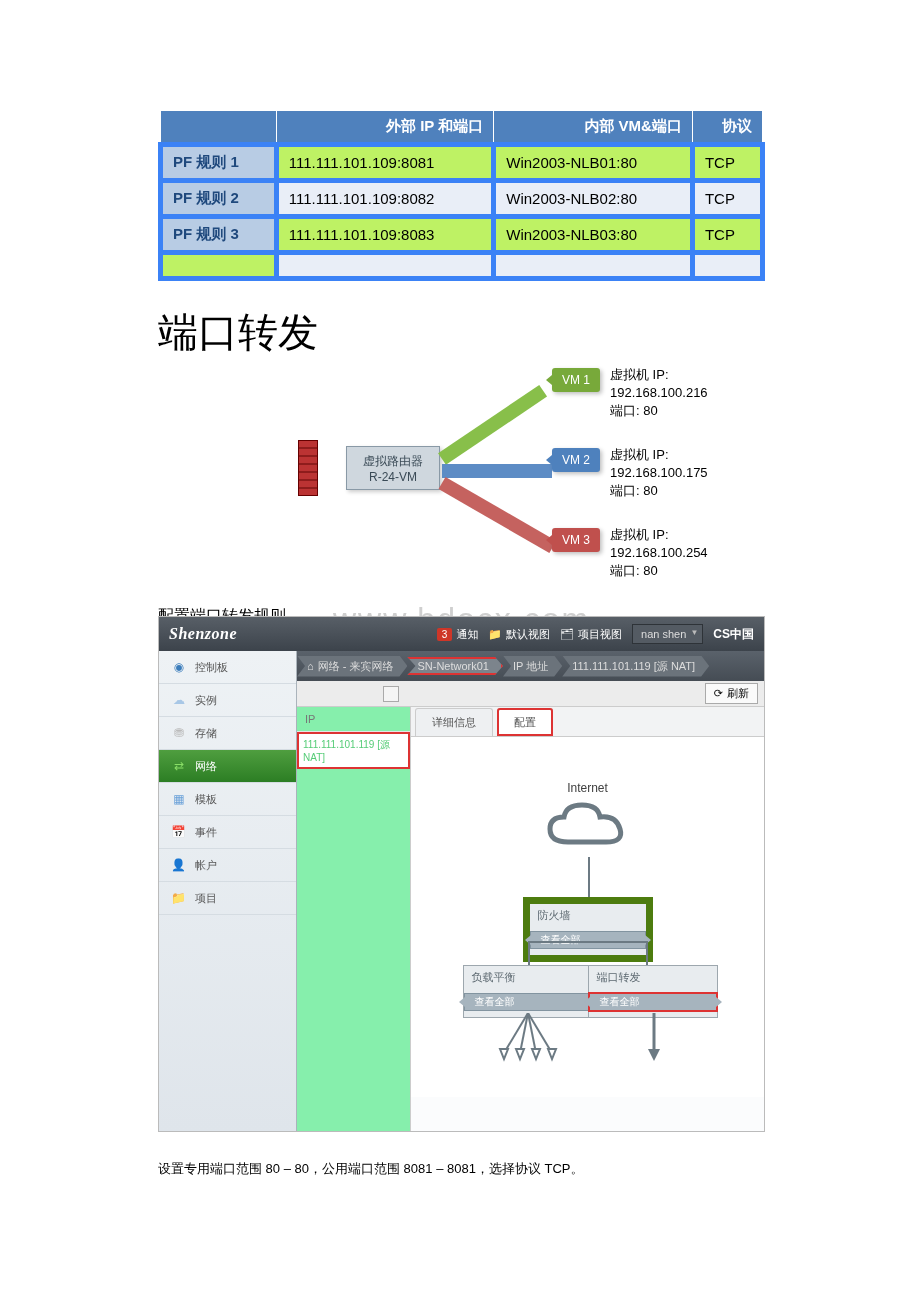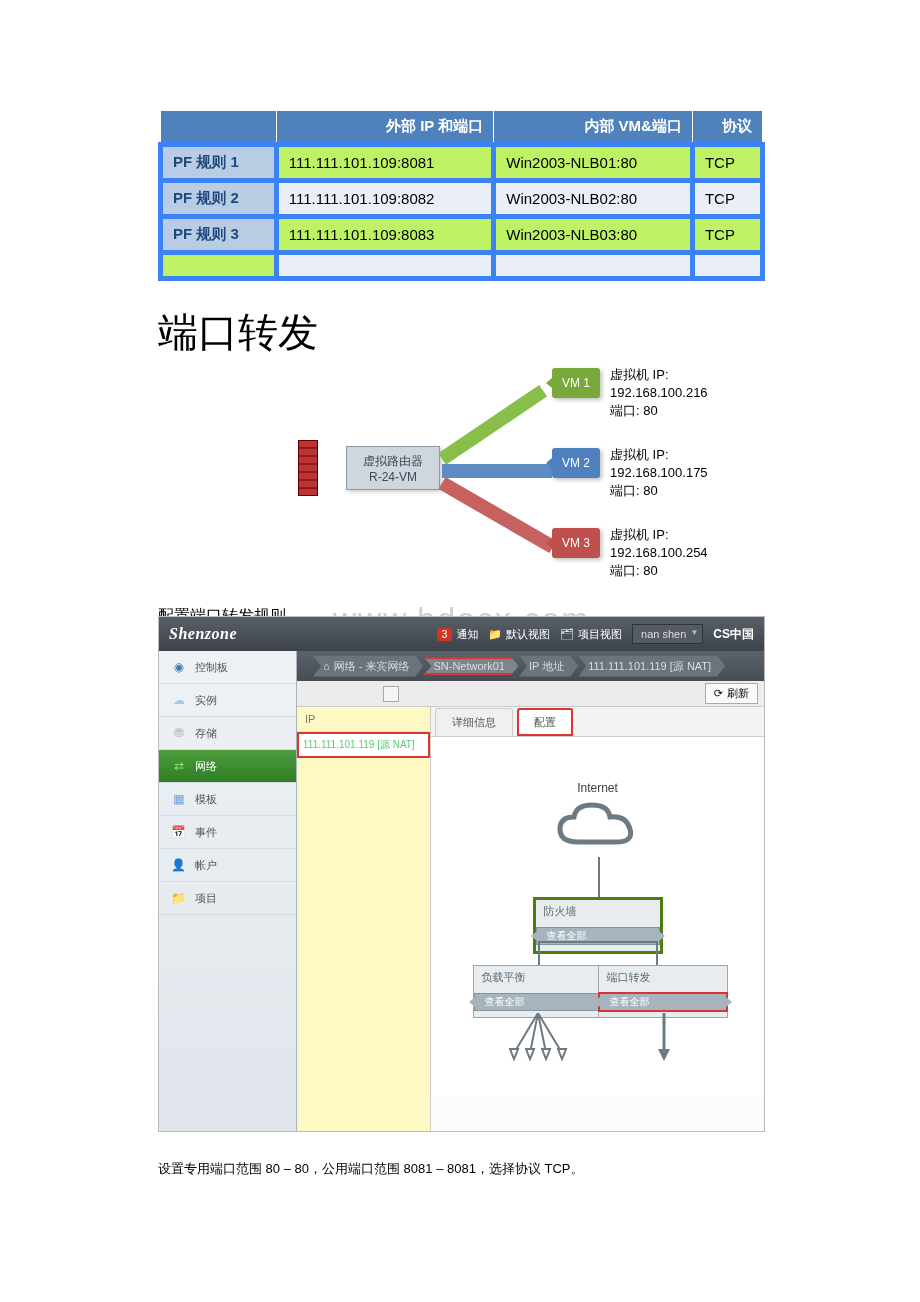--- a/index.html
+++ b/index.html
@@ -23,21 +23,21 @@
     
     .pf-diag { position: relative; height: 220px; width: 600px; margin-bottom: 18px; }
     .pf-src { position: absolute; left: 0; top: 0; font-size: 14px; line-height: 1.5; }
     .fw-box { position: absolute; left: 140px; top: 72px; width: 20px; height: 56px;
               background: repeating-linear-gradient(#b33 0 6px,#8e1c1c 6px 8px);
               border:1px solid #600; }
     .router-box { position: absolute; left: 188px; top: 78px; width: 94px; height: 44px;
                   background: #cfd7de; border:1px solid #8999a6; color: #3a4a56;
                   font-size: 12px; display:flex; flex-direction:column; align-items:center; justify-content:center;
                   border-radius:0; box-shadow: 2px 2px 4px rgba(0,0,0,.2); }
-    .vm-box { position: absolute; width: 48px; height: 30px; border-radius:3px;
+    .vm-box { position: absolute; width: 48px; height: 24px; border-radius:3px;
               color:#fff; font-size:12px; display:flex; align-items:center; justify-content:center;
               box-shadow: 2px 2px 4px rgba(0,0,0,.25); }
     .vm1 { left: 394px; top: 0;  background:#78a93a; }
     .vm2 { left: 394px; top: 80px; background:#4e81bd; }
     .vm3 { left: 394px; top: 160px; background:#c0504d; }
     .vm1::after,.vm2::after,.vm3::after{content:'';position:absolute;left:-6px;top:50%;transform:translateY(-50%);border-top:5px solid transparent;border-bottom:5px solid transparent;}
     .vm1::after{border-right:6px solid #78a93a;}
     .vm2::after{border-right:6px solid #4e81bd;}
     .vm3::after{border-right:6px solid #c0504d;}
     .arm { position:absolute; height: 14px; transform-origin: left center; }
@@ -64,47 +64,47 @@
     .user-sel::after{ content:'▼'; position:absolute; right:4px; font-size:8px; color:#bbb;}
     .brand { font-weight:bold; font-size: 12px; }
 
     .body-row { display:flex; }
     .sidebar { width: 138px; background: linear-gradient(#eef2f5,#dfe5eb); border-right:1px solid #aab3bb; min-height: 480px;}
     .sb-item { display:flex; align-items:center; gap:8px; padding: 8px 12px; color:#555; border-bottom:1px solid #d5dce2;}
     .sb-item.active { background: linear-gradient(#4f9e3f,#2c7e24); color:#fff;}
     .sb-ico { width:16px; height:16px; display:inline-flex; align-items:center; justify-content:center; font-size:12px;}
     .sb-dash { color:#3a7cbb;} .sb-inst{color:#a8c7e6;} .sb-store{color:#bbb;} .sb-net{color:#88dd66;} .sb-tpl{color:#6aa1d9;} .sb-evt{color:#d98a3a;} .sb-acc{color:#9aa;} .sb-proj{color:#89a8c7;}
     .main { flex:1; background:#fbfcfd; display:flex; flex-direction:column; }
-    .breadcrumb-row { background: linear-gradient(#5a626b,#454c54); height: 30px; display:flex; align-items:center; padding: 0 16px; color:#ddd;}
+    .breadcrumb-row { background: linear-gradient(#5a626b,#454c54); height: 30px; display:flex; align-items:center; padding: 0 0; color:#ddd;}
     .bc { display:flex; align-items:center; gap:0;}
     .bc-seg { padding: 3px 14px 3px 10px; position:relative; clip-path: polygon(0 0, calc(100% - 8px) 0, 100% 50%, calc(100% - 8px) 100%, 0 100%, 8px 50%);}
     .bc-home::before{content:'⌂'; margin-right:4px;}
     .bc-seg.norm{ background:#6b737b;}
     .bc-seg.hl{ background:#7c848c; outline:2px solid #d33; outline-offset:-2px;}
     .bc-seg.last{ background:#6b737b;}
     .toolbar2 { height: 26px; background:#ececec; border-bottom:1px solid #ccc; display:flex; justify-content:space-between; align-items:center; padding:0 6px;}
     .grid-ico{ width:16px;height:16px;border:1px solid #aaa;background:#f5f5f5; margin-left:80px;}
     .refresh-btn{ border:1px solid #aaa; background:#fafafa; padding:2px 8px; display:flex;align-items:center;gap:4px;}
     .content-split { flex:1; display:flex;}
-    .ip-panel { width:134px; border-right:1px solid #ccc; background:#fef9c3;}
+    .ip-panel { width:114px; border-right:1px solid #ccc; background:#86efac;}
     .ip-hdr { padding: 6px 8px; color:#777; border-bottom:1px solid #e5e5e5;}
     .ip-row { padding: 6px 6px; font-size:10px; color:#5c7; outline:2px solid #d33; outline-offset:-2px; background:#fff;}
     .detail-panel { flex:1; padding:0;}
     .tabs { display:flex; border-bottom:1px solid #ccc; background:#f2f3f4; height:30px; align-items:flex-end;}
     .tab { padding: 6px 16px; border:1px solid #ccc; border-bottom:none; background:#eef0f2; margin-left:4px; font-size:11px; color:#555; border-radius:3px 3px 0 0;}
     .tab.active { background:#fff; }
     .tab.hl { outline:2px solid #d33; outline-offset:-2px; }
 
     
     .topo { position:relative; height: 360px; background:#fff;}
     .cloud { position:absolute; left:50%; transform:translateX(-50%); top: 60px; }
     .cloud svg { width: 100px; height: 60px; }
     .cloud-label{ position:absolute; left:50%; top:44px; transform:translate(-50%,0); color:#404040; font-size:12px;}
     .line-v { position:absolute; left:50%; top:120px; width:2px; height:40px; background:#6c7a83;}
-    .fw { position:absolute; left:50%; transform:translateX(-50%); top:160px; width:130px; border:3px solid #4d7c0f; background:#e8ecef;}
+    .fw { position:absolute; left:50%; transform:translateX(-50%); top:160px; width:130px; border:7px solid #4d7c0f; background:#e8ecef;}
     .fw-hdr{ padding:4px 8px; color:#5e6a72;}
     .view-all{ display:block; margin: 4px auto 6px auto; padding:1px 10px; font-size:10px; border:1px solid #8294a0; background:#a6b4be; color:#fff; position:relative;}
     .view-all::before{content:'';position:absolute;left:-6px;top:50%;transform:translateY(-50%);border-top:5px solid transparent;border-bottom:5px solid transparent;border-right:6px solid #a6b4be;}
     .view-all::after{content:'';position:absolute;right:-6px;top:50%;transform:translateY(-50%);border-top:5px solid transparent;border-bottom:5px solid transparent;border-left:6px solid #a6b4be;}
     .branch-h{position:absolute;top:204px;left:50%;width:120px;height:2px;background:#6c7a83;transform:translateX(-50%);}
     .branch-v1{position:absolute;top:204px;left:calc(50% - 60px);width:2px;height:24px;background:#6c7a83;}
     .branch-v2{position:absolute;top:204px;left:calc(50% + 58px);width:2px;height:24px;background:#6c7a83;}
     .lb { position:absolute; top:228px; left:calc(50% - 125px); width:130px; border:1px solid #9da7ae; background:#e8ecef;}
     .pfwd { position:absolute; top:228px; left:calc(50% + 0px); width:130px; border:1px solid #9da7ae; background:#e8ecef;}
     .pfwd .view-all { outline:2px solid #d33; outline-offset: -1px;}

